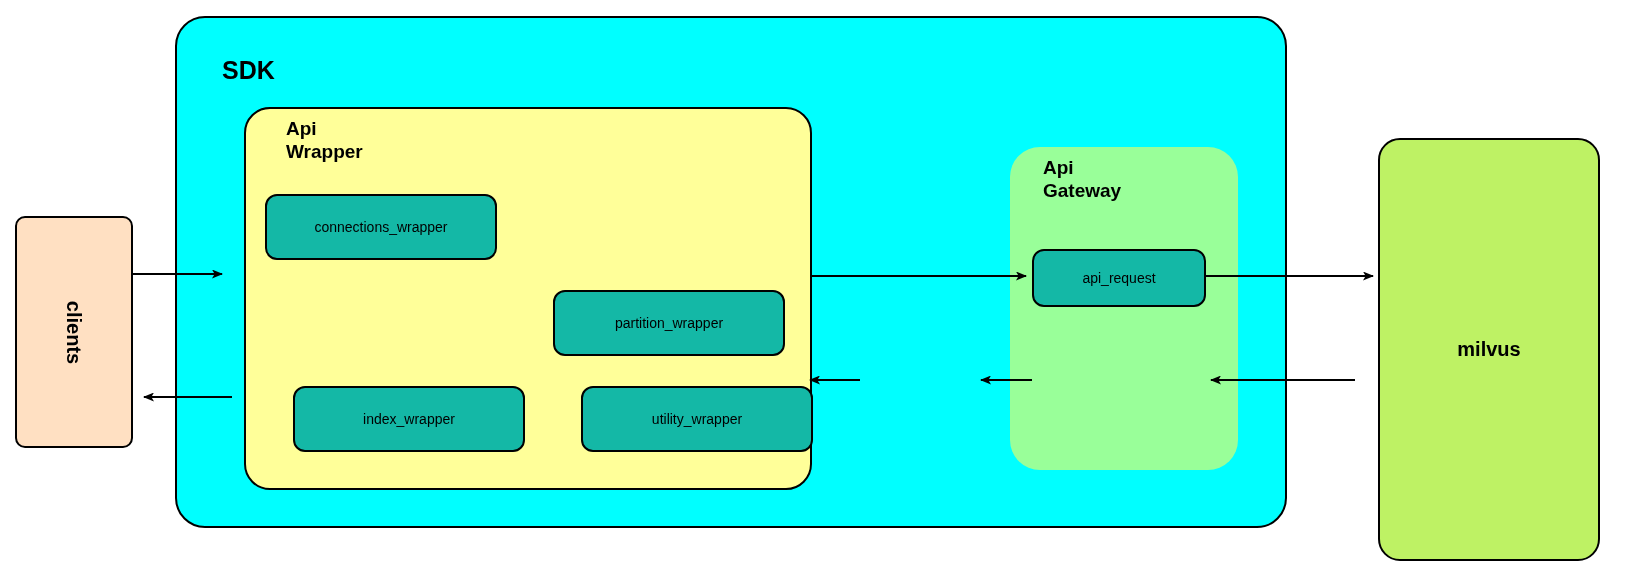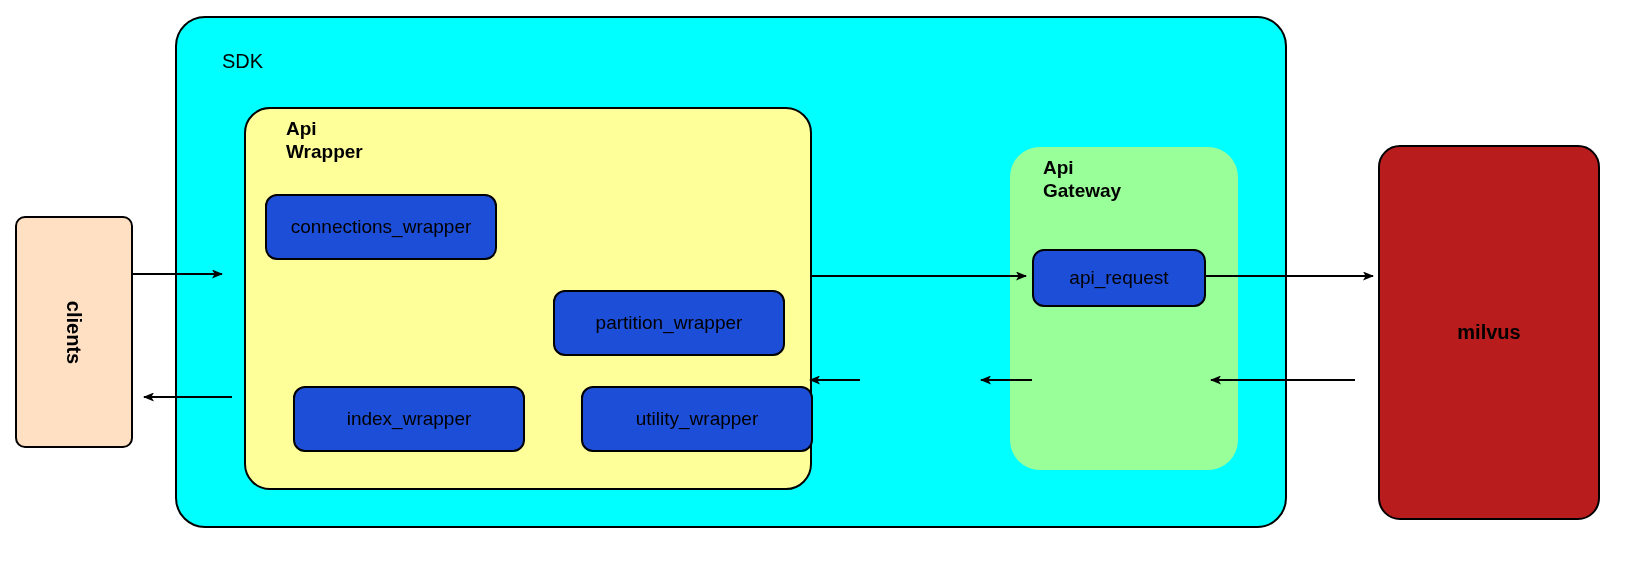--- a/index.html
+++ b/index.html
@@ -28,23 +28,23 @@
     top: 16px;
     width: 1112px;
     height: 512px;
     background: #00ffff;
     border: 2.2px solid #000000;
     border-radius: 30px;
   }
   .sdk-label {
     position: absolute;
     left: 45px;
-    top: 32px;
-    font-size: 20px;
-    font-weight: normal;
+    top: 38px;
+    font-size: 25px;
+    font-weight: bold;
     color: #000000;
     line-height: 1.15;
     white-space: pre-line;
   }
   
   .apiwrapper-box {
     left: 244px;
     top: 107px;
     width: 568px;
     height: 383px;
@@ -79,27 +79,27 @@
     font-size: 19px;
     font-weight: bold;
     color: #000000;
     line-height: 1.2;
     white-space: pre-line;
   }
   
   .node {
     position: absolute;
     box-sizing: border-box;
-    background: #1d4ed8;
+    background: #14b8a6;
     border: 2.2px solid #000000;
     border-radius: 12px;
     display: flex;
     align-items: center;
     justify-content: center;
-    font-size: 19px;
+    font-size: 14px;
     color: #000000;
     text-align: center;
   }
   
   .wcell { width: 232px; height: 66px; }
   .col-a { left: 265px; }
   .col-b { left: 553px; }
   .row-1 { top: 194px; }
   .row-2 { top: 290px; }
   .row-3 { top: 386px; margin-left: 28px; }
@@ -129,24 +129,24 @@
   .clients-label {
     font-size: 20px;
     font-weight: bold;
     color: #000000;
     transform: rotate(90deg);
     white-space: nowrap;
   }
   
   .milvus-box {
     left: 1378px;
-    top: 145px;
+    top: 138px;
     width: 222px;
-    height: 375px;
-    background: #b91c1c;
+    height: 423px;
+    background: #bef264;
     border: 2.2px solid #000000;
     border-radius: 22px;
     align-items: center;
     justify-content: center;
   }
   .milvus-label {
     font-size: 20px;
     font-weight: bold;
     color: #000000;
   }

